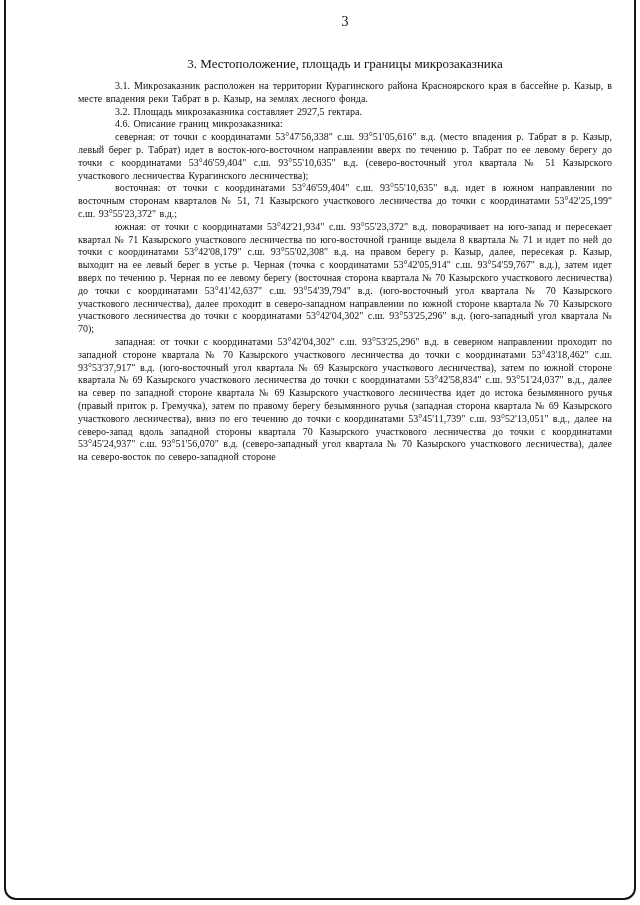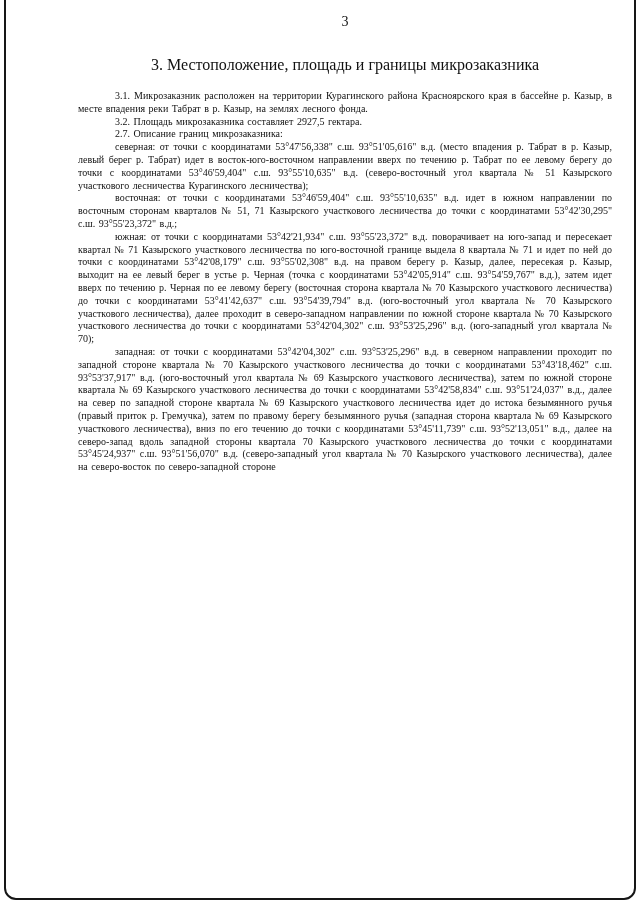--- a/index.html
+++ b/index.html
@@ -28,42 +28,42 @@
     right: 28px;
     top: 14px;
   }
   .page-number {
     text-align: center;
     font-size: 14px;
     margin-bottom: 26px;
   }
   .heading {
     text-align: center;
-    font-size: 16px;
+    font-size: 13px;
     font-weight: normal;
-    margin: 0 0 16px 0;
+    margin: 0 0 8px 0;
   }
   .para {
     margin: 0;
     font-size: 10px;
     line-height: 1.28;
     text-align: justify;
     text-indent: 37px;
     word-spacing: 1px;
   }
 </style>
 </head>
 <body>
 
 <div class="page">
   <div class="frame"></div>
   <div class="content">
     <div class="page-number">3</div>
     <h1 class="heading">3. Местоположение, площадь и границы микрозаказника</h1>
     <p class="para">3.1. Микрозаказник расположен на территории Курагинского района Красноярского края в бассейне р. Казыр, в месте впадения реки Табрат в р. Казыр, на землях лесного фонда.</p>
     <p class="para">3.2. Площадь микрозаказника составляет 2927,5 гектара.</p>
-    <p class="para">2.7. Описание границ микрозаказника:</p>
+    <p class="para">4.6. Описание границ микрозаказника:</p>
     <p class="para">северная: от точки с координатами 53°47'56,338" с.ш. 93°51'05,616" в.д. (место впадения р. Табрат в р. Казыр, левый берег р. Табрат) идет в восток-юго-восточном направлении вверх по течению р. Табрат по ее левому берегу до точки с координатами 53°46'59,404" с.ш. 93°55'10,635" в.д. (северо-восточный угол квартала № 51 Казырского участкового лесничества Курагинского лесничества);</p>
-    <p class="para">восточная: от точки с координатами 53°46'59,404" с.ш. 93°55'10,635" в.д. идет в южном направлении по восточным сторонам кварталов № 51, 71 Казырского участкового лесничества до точки с координатами 53°42'30,295" с.ш. 93°55'23,372" в.д.;</p>
+    <p class="para">восточная: от точки с координатами 53°46'59,404" с.ш. 93°55'10,635" в.д. идет в южном направлении по восточным сторонам кварталов № 51, 71 Казырского участкового лесничества до точки с координатами 53°42'25,199" с.ш. 93°55'23,372" в.д.;</p>
     <p class="para">южная: от точки с координатами 53°42'21,934" с.ш. 93°55'23,372" в.д. поворачивает на юго-запад и пересекает квартал № 71 Казырского участкового лесничества по юго-восточной границе выдела 8 квартала № 71 и идет по ней до точки с координатами 53°42'08,179" с.ш. 93°55'02,308" в.д. на правом берегу р. Казыр, далее, пересекая р. Казыр, выходит на ее левый берег в устье р. Черная (точка с координатами 53°42'05,914" с.ш. 93°54'59,767" в.д.), затем идет вверх по течению р. Черная по ее левому берегу (восточная сторона квартала № 70 Казырского участкового лесничества) до точки с координатами 53°41'42,637" с.ш. 93°54'39,794" в.д. (юго-восточный угол квартала № 70 Казырского участкового лесничества), далее проходит в северо-западном направлении по южной стороне квартала № 70 Казырского участкового лесничества до точки с координатами 53°42'04,302" с.ш. 93°53'25,296" в.д. (юго-западный угол квартала № 70);</p>
     <p class="para">западная: от точки с координатами 53°42'04,302" с.ш. 93°53'25,296" в.д. в северном направлении проходит по западной стороне квартала № 70 Казырского участкового лесничества до точки с координатами 53°43'18,462" с.ш. 93°53'37,917" в.д. (юго-восточный угол квартала № 69 Казырского участкового лесничества), затем по южной стороне квартала № 69 Казырского участкового лесничества до точки с координатами 53°42'58,834" с.ш. 93°51'24,037" в.д., далее на север по западной стороне квартала № 69 Казырского участкового лесничества идет до истока безымянного ручья (правый приток р. Гремучка), затем по правому берегу безымянного ручья (западная сторона квартала № 69 Казырского участкового лесничества), вниз по его течению до точки с координатами 53°45'11,739" с.ш. 93°52'13,051" в.д., далее на северо-запад вдоль западной стороны квартала 70 Казырского участкового лесничества до точки с координатами 53°45'24,937" с.ш. 93°51'56,070" в.д. (северо-западный угол квартала № 70 Казырского участкового лесничества), далее на северо-восток по северо-западной стороне</p>
   </div>
 </div>
 
 </body></html>

